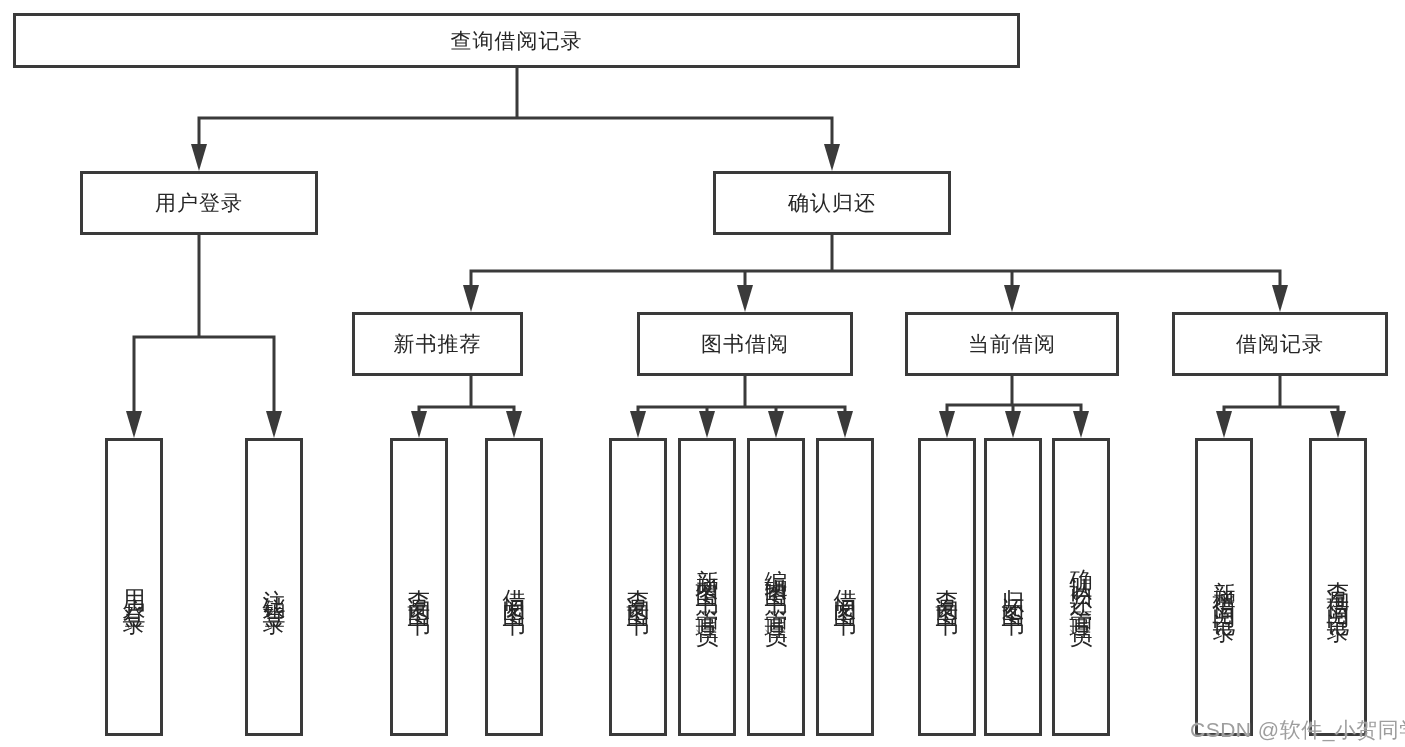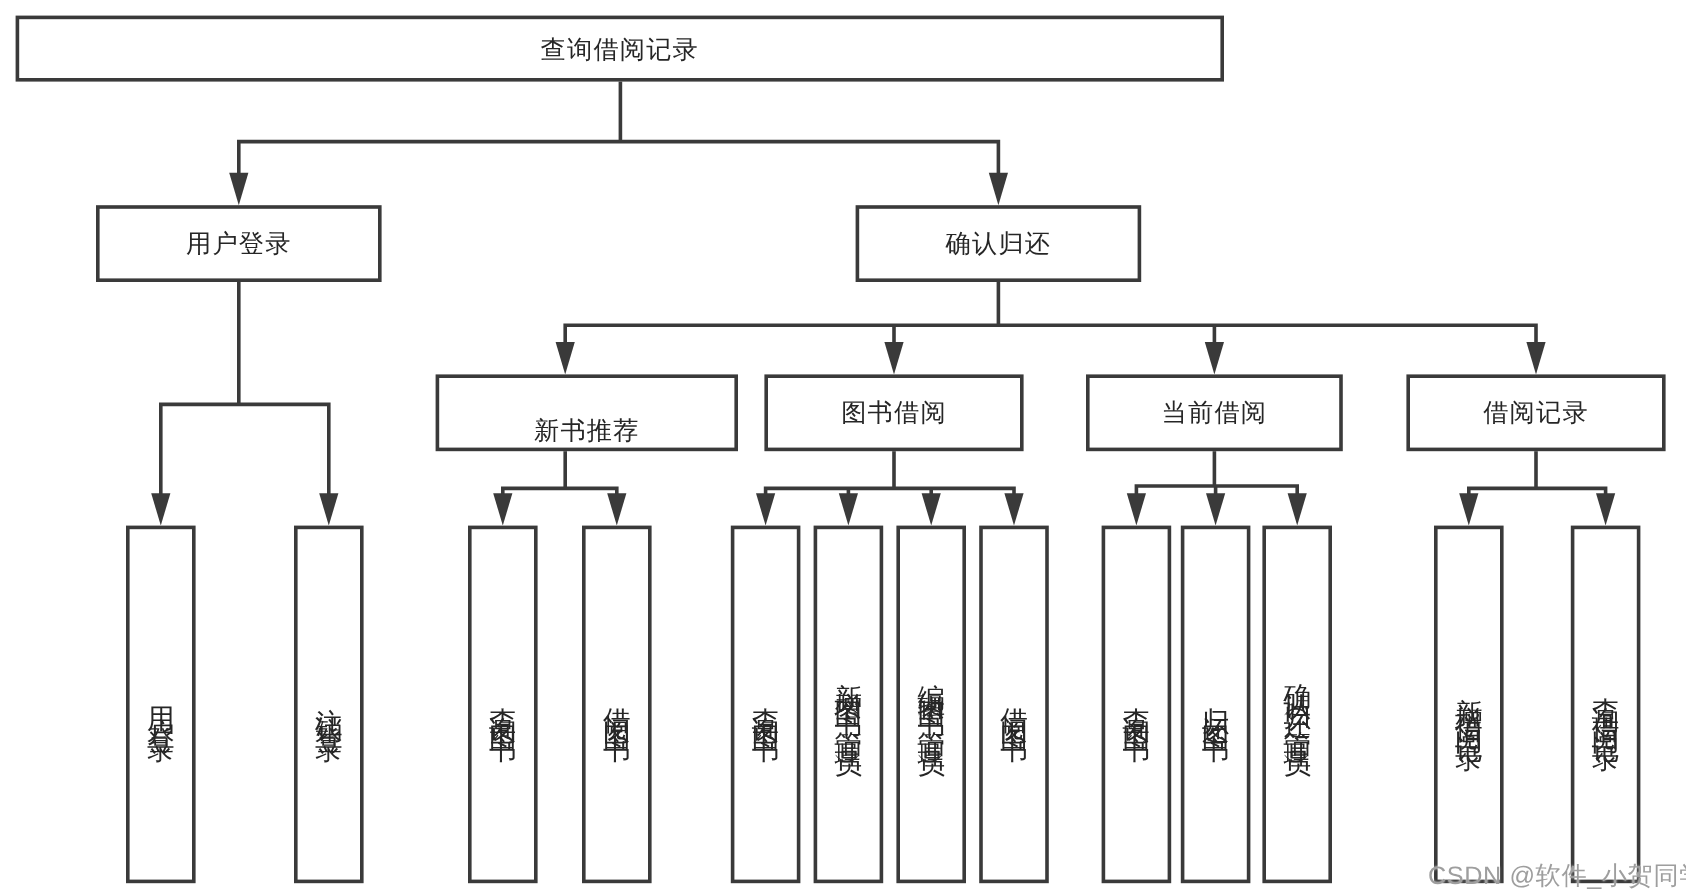--- a/index.html
+++ b/index.html
@@ -77,21 +77,21 @@
   <div id="watermark" style="left: 1190px; top: 716px; color: rgb(158, 158, 158);">CSDN @软件_小贺同学</div>
 <div class="node h" style="left: 13px; top: 13px; width: 1007px; height: 55px; border-color: rgb(58, 58, 58);">
       <span class="lbl" style="color: rgb(38, 38, 38);">查询借阅记录</span>
     </div>
     <div class="node h" style="left: 80px; top: 171px; width: 238px; height: 64px; border-color: rgb(58, 58, 58);">
       <span class="lbl" style="color: rgb(38, 38, 38);">用户登录</span>
     </div>
     <div class="node h" style="left: 713px; top: 171px; width: 238px; height: 64px; border-color: rgb(58, 58, 58);">
       <span class="lbl" style="color: rgb(38, 38, 38);">确认归还</span>
     </div>
-    <div class="node h" style="left: 363px; top: 312px; width: 252px; height: 64px; border-color: rgb(58, 58, 58); align-items: flex-end;">
+    <div class="node h" style="left: 352px; top: 312px; width: 171px; height: 64px; border-color: rgb(58, 58, 58);">
       <span class="lbl" style="color: rgb(38, 38, 38);">新书推荐</span>
     </div>
     <div class="node h" style="left: 637px; top: 312px; width: 216px; height: 64px; border-color: rgb(58, 58, 58);">
       <span class="lbl" style="color: rgb(38, 38, 38);">图书借阅</span>
     </div>
     <div class="node h" style="left: 905px; top: 312px; width: 214px; height: 64px; border-color: rgb(58, 58, 58);">
       <span class="lbl" style="color: rgb(38, 38, 38);">当前借阅</span>
     </div>
     <div class="node h" style="left: 1172px; top: 312px; width: 216px; height: 64px; border-color: rgb(58, 58, 58);">
       <span class="lbl" style="color: rgb(38, 38, 38);">借阅记录</span>

